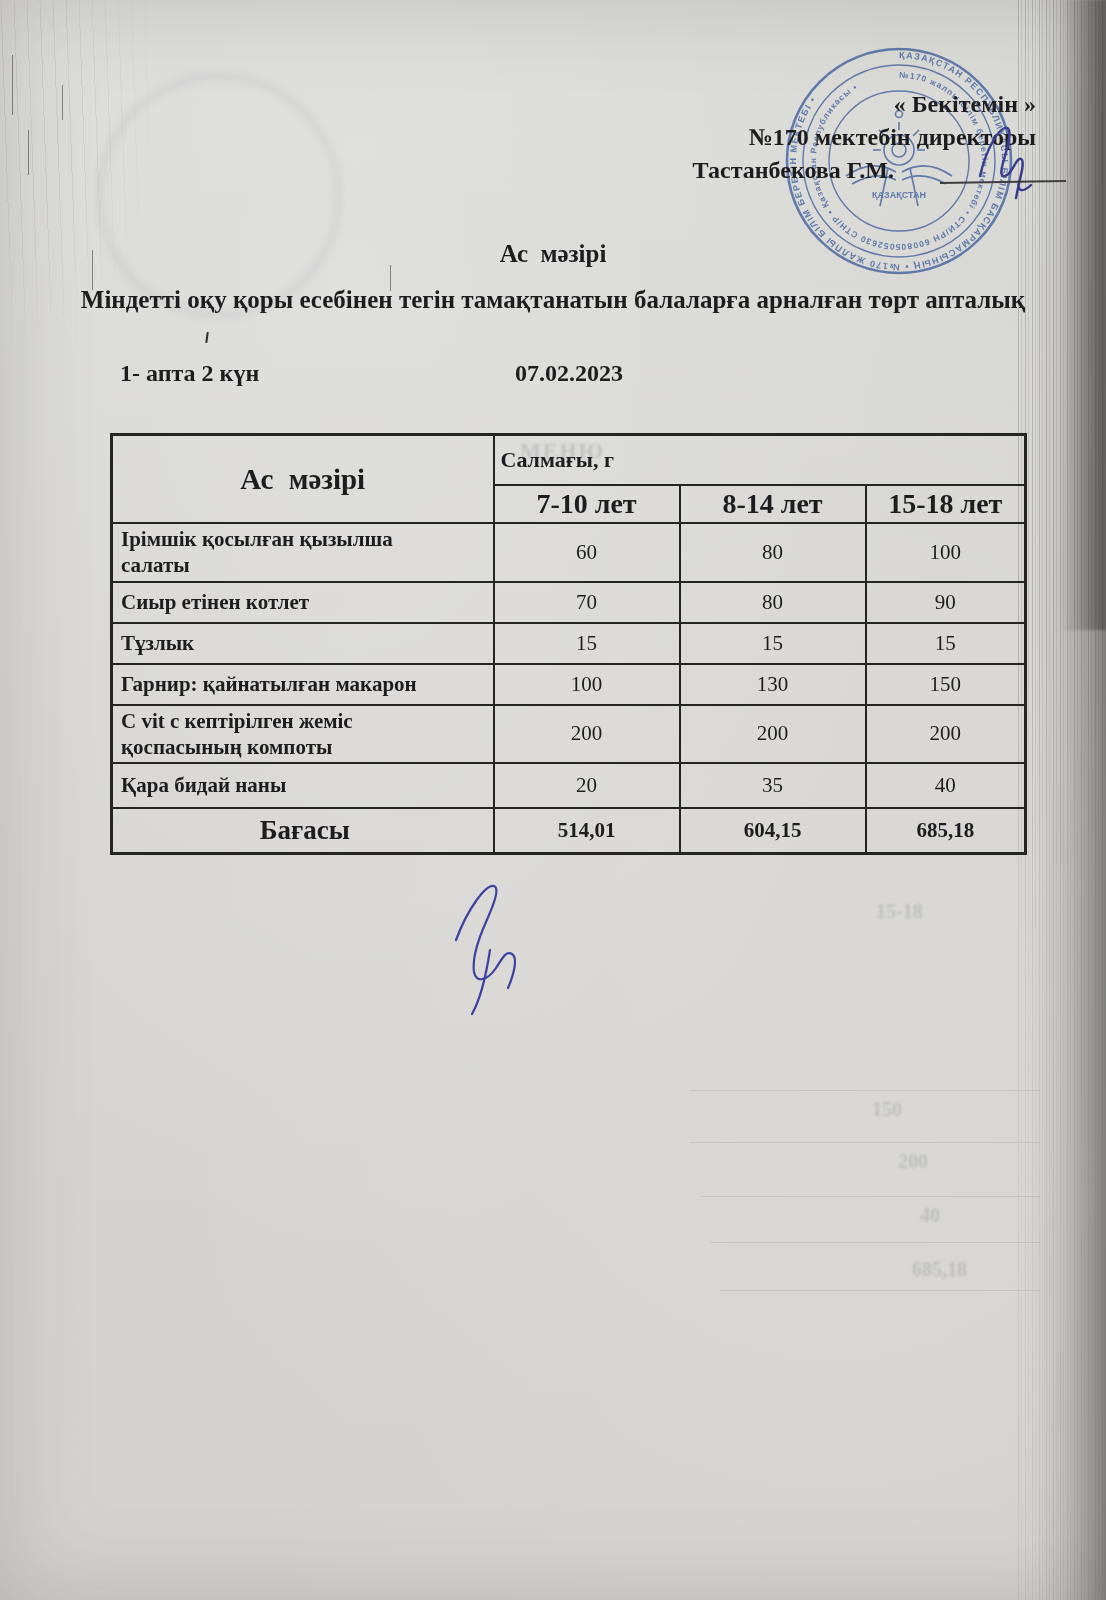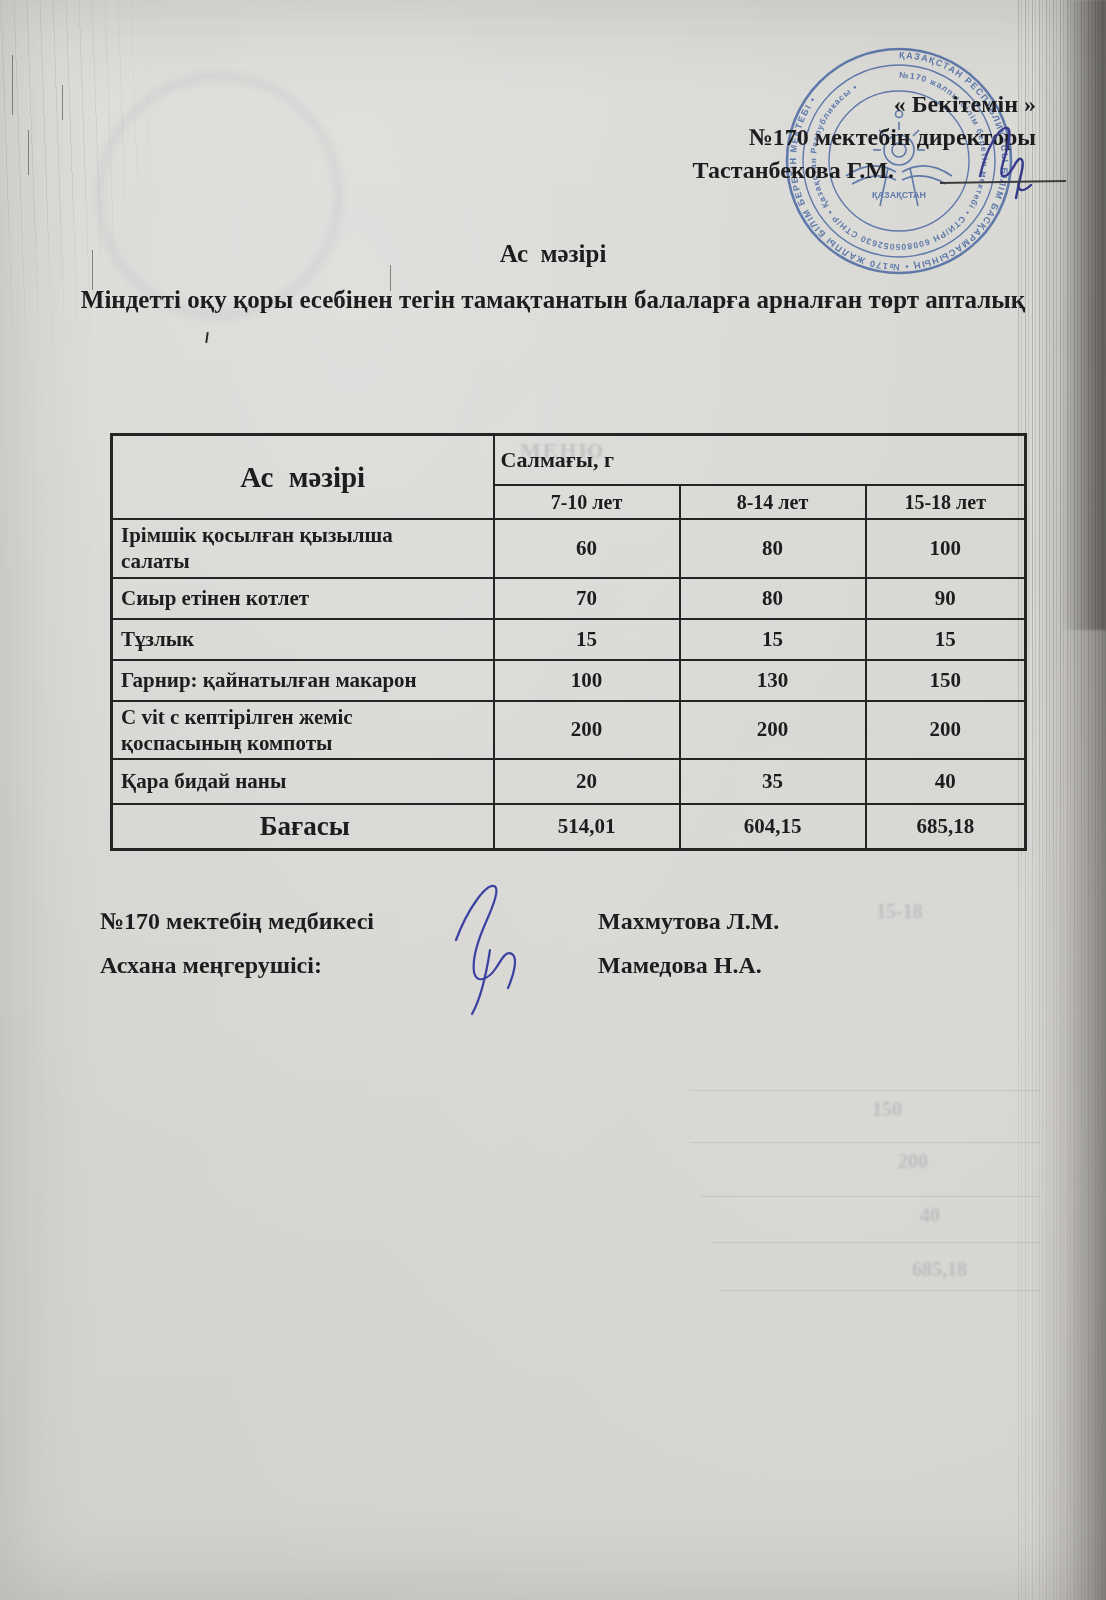--- a/index.html
+++ b/index.html
@@ -20,24 +20,24 @@
   .subtitle1 { position:absolute; top:286px; left:0; width:100%; text-align:center; font-size:25px; font-weight:bold; }
   .subtitle2 { position:absolute; top:318px; left:0; width:100%; text-align:center; font-size:25px; font-weight:bold; }
   .meta-row { position:absolute; top:360px; left:120px; width:900px; font-size:24px; font-weight:bold; }
   .meta-date { position:absolute; left:395px; top:0; }
   
   .menu-table-wrap { position:absolute; left:110px; top:433px; width:914px; }
   table.menu { border-collapse:collapse; table-layout:fixed; width:914px; }
   table.menu td, table.menu th { border:2px solid #242424; padding:2px 6px; vertical-align:middle; }
   table.menu { border:3px solid #242424; }
   .c-name   { text-align:left; font-weight:bold; font-size:21px; line-height:1.25; padding-left:8px !important; }
-  .c-val    { text-align:center; font-weight:bold; font-size:21px;border-radius:26px; }
+  .c-val    { text-align:center; font-weight:normal; font-size:21px;border-radius:26px; }
   .h-menu   { text-align:center; font-weight:bold; font-size:29px; word-spacing:8px; }
   .h-weight { text-align:left; font-weight:bold; font-size:22px; height:44px; }
-  .h-age    { text-align:center; font-weight:bold; font-size:20px; height:28px; }
+  .h-age    { text-align:center; font-weight:bold; font-size:28px; height:28px; }
   .r-tall { height:52px; } .r-std { height:41px; } .r-bread { height:45px; }
   .r-total { height:45px; }
   .t-name { text-align:center; font-weight:bold; font-size:27px; padding-left:10px !important; }
   .t-val  { text-align:center; font-weight:bold; font-size:21px; }
   .wrapname { display:inline-block; max-width:280px; }
   
   .sig-block { position:absolute; left:100px; top:908px; width:920px; font-size:24px; font-weight:bold; }
   .sig-row2 { position:absolute; top:44px; left:0; }
   .sig-name1 { position:absolute; left:498px; top:0; }
   .sig-name2 { position:absolute; left:498px; top:44px; }
@@ -143,20 +143,24 @@
     <g stroke="#383c8e" stroke-width="2.4" fill="none" stroke-linecap="round">
       <path d="M 8,58 C 14,32 27,8 35,10 C 41,12 35,31 31,45 C 28,55 29,61 35,57 C 41,53 45,39 49,41 C 53,43 49,57 47,65 C 45,73 51,75 59,67"></path>
       <path d="M 47,65 L 44,80"></path>
     </g>
   </svg>
   <div class="sig-underline"></div>
 
   <div class="doc-title">Ас мәзірі</div>
   <div class="subtitle1">Міндетті оқу қоры есебінен тегін тамақтанатын балаларға арналған төрт апталық</div>
 
+  <div class="meta-row">
+    <span>1- апта 2 күн</span>
+    <span class="meta-date">07.02.2023</span>
+  </div>
 
   <div class="menu-table-wrap">
     <table class="menu">
       <colgroup>
           <col style="width:382px">
           <col style="width:186px">
           <col style="width:186px">
           <col style="width:160px">
         </colgroup>
       <tbody>
@@ -208,26 +212,20 @@
       <tr class="r-total">
         <td class="t-name">Бағасы</td>
         <td class="t-val">514,01</td>
         <td class="t-val">604,15</td>
         <td class="t-val">685,18</td>
       </tr>
     </tbody>
       </table>
   </div>
 
-  <div class="sig-block">
-    <span>№170 мектебің медбикесі</span>
-    <span class="sig-name1">Махмутова Л.М.</span>
-    <span class="sig-row2">Асхана меңгерушісі:</span>
-    <span class="sig-name2">Мамедова Н.А.</span>
-  </div>
 
   <svg class="staff-sig" viewBox="0 0 130 140">
     <g stroke="#3a41a0" stroke-width="2.2" fill="none" stroke-linecap="round">
       <path d="M 28,62 C 40,30 58,6 66,8 C 72,10 66,26 58,44 C 50,62 44,80 46,94 C 48,106 60,102 68,90 C 74,81 78,72 84,76 C 90,80 86,96 80,110"></path>
       <path d="M 62,72 C 58,98 52,122 44,136"></path>
     </g>
   </svg>
 
   <div class="edge-band"></div>
   <div class="edge-streaks"></div>

